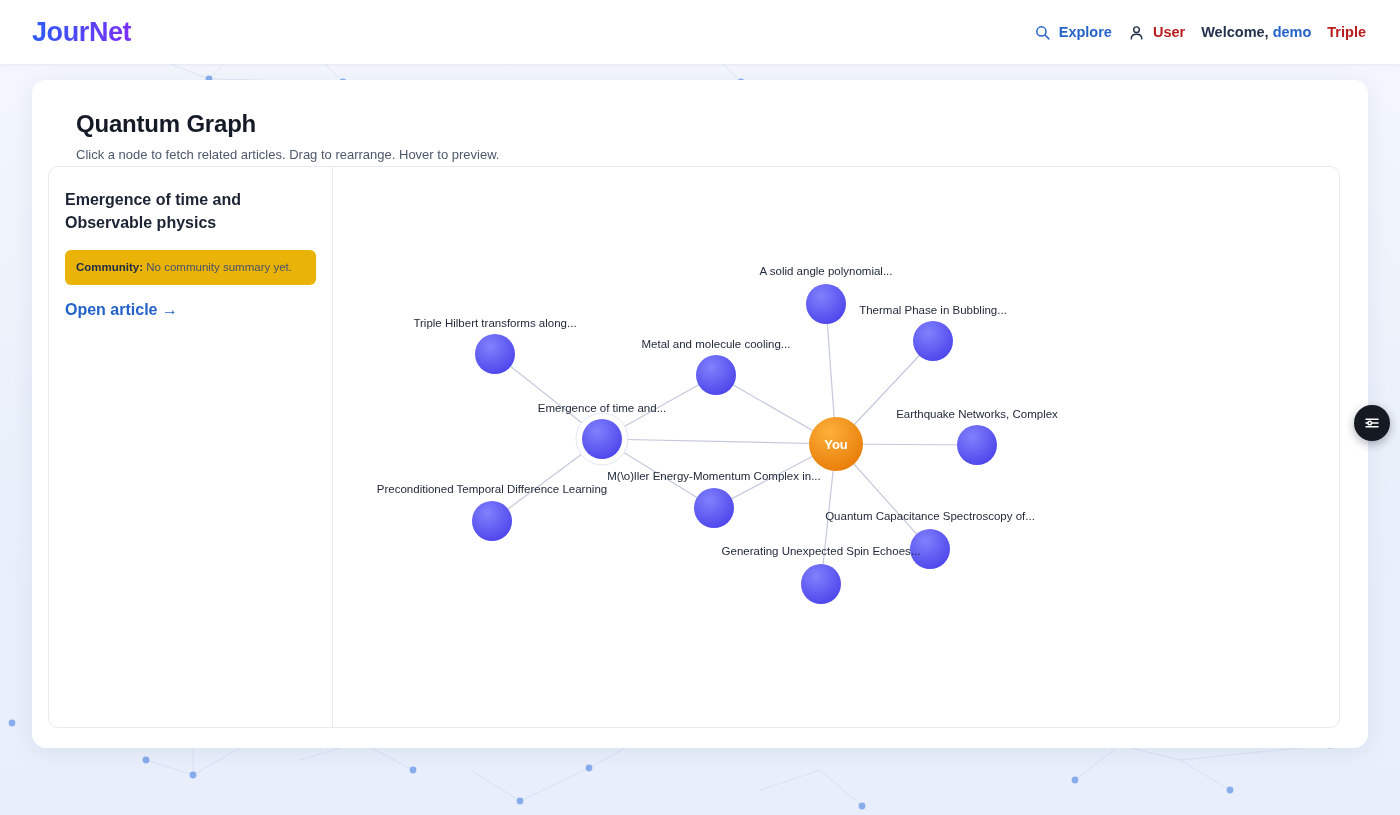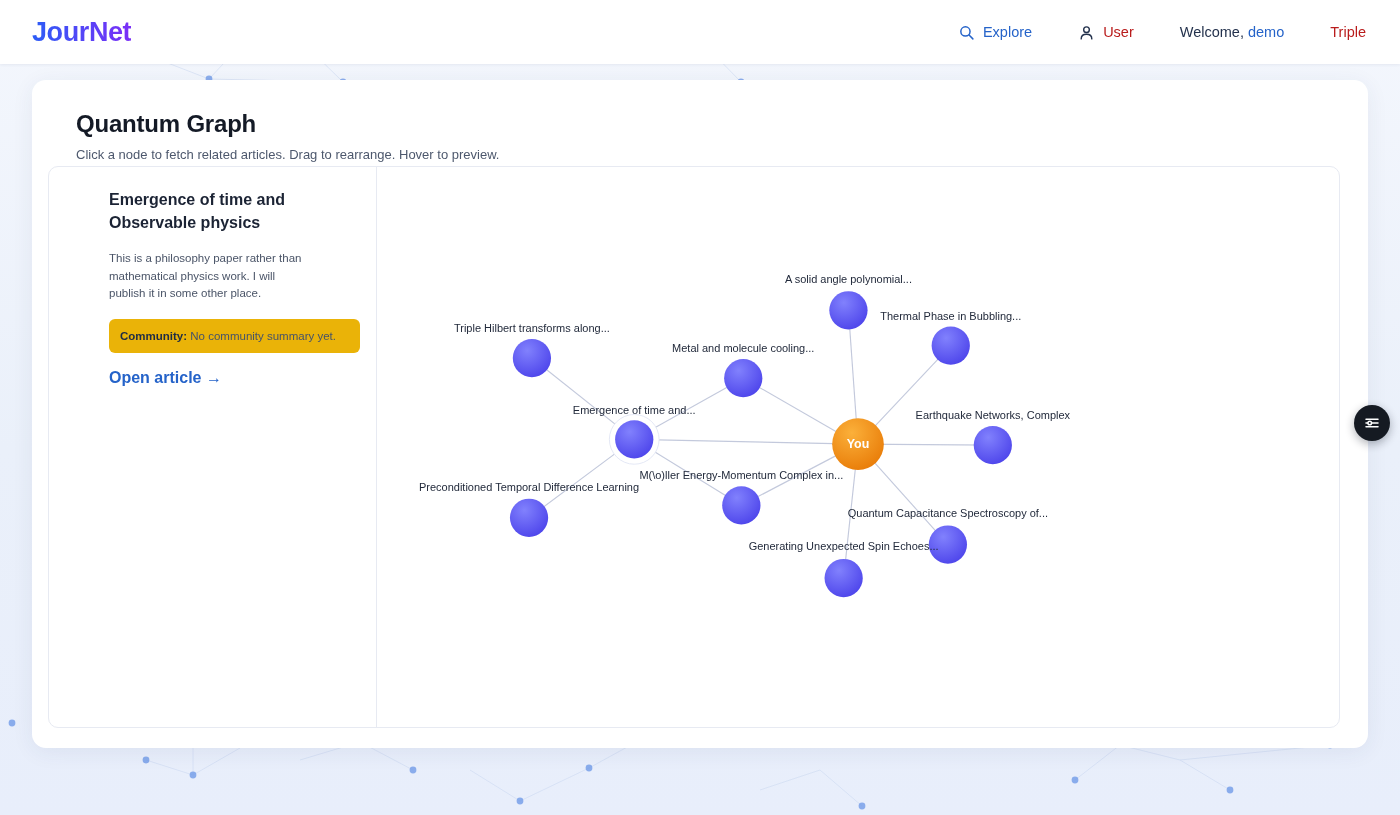--- a/index.html
+++ b/index.html
@@ -41,21 +41,22 @@
     background: linear-gradient(90deg,#2b5cf6 0%, #7b2ff7 100%);
     -webkit-background-clip: text;
     background-clip: text;
     color: transparent;
     -webkit-text-fill-color: transparent;
   }
   #nav-right {
     margin-left: auto;
     display: flex;
     align-items: center;
-    gap: 46px;
+    gap: 16px;
+    font-weight: bold;
   }
   .nav-item {
     display: flex;
     align-items: center;
     gap: 8px;
     font-size: 14.5px;
     color: #b91c1c;
     white-space: nowrap;
   }
   .nav-item.accent { color: #2563c9; }
@@ -90,21 +91,20 @@
   }
   #panes {
     position: absolute;
     left: 16px; top: 86px;
     width: 1292px; height: 562px;
     border: 1px solid #e7eaf2;
     border-radius: 10px;
     display: flex;
     overflow: hidden;
     background: #fff;
-    padding-left: 44px;
   }
   
   #info-pane {
     width: 284px;
     flex: none;
     border-right: 1px solid #e7eaf2;
     padding: 22px 16px 16px 16px;
   }
   #article-title {
     font-size: 16px;
@@ -242,23 +242,20 @@
   </div>
 
   <div id="main-card">
     <div id="page-title">Quantum Graph</div>
     <div id="page-subtitle">Click a node to fetch related articles. Drag to rearrange. Hover to preview.</div>
 
     <div id="panes">
 
       <div id="info-pane">
         <div id="article-title">Emergence of time and Observable physics</div>
-        <div id="article-abstract">  This is a philosophy paper rather than
-mathematical physics work. I will
-publish it in some other place.</div>
         <div id="community-box">
           <span class="clabel">Community:</span><span> No community summary yet.</span>
         </div>
         <a id="open-article" href="#">Open article →</a>
       </div>
 
       <div id="graph-pane">
         <svg id="graph-svg" viewBox="0 0 1006 560" preserveAspectRatio="xMidYMid meet">
           <defs>
             <radialGradient id="nodeGrad" cx="38%" cy="30%" r="78%">

